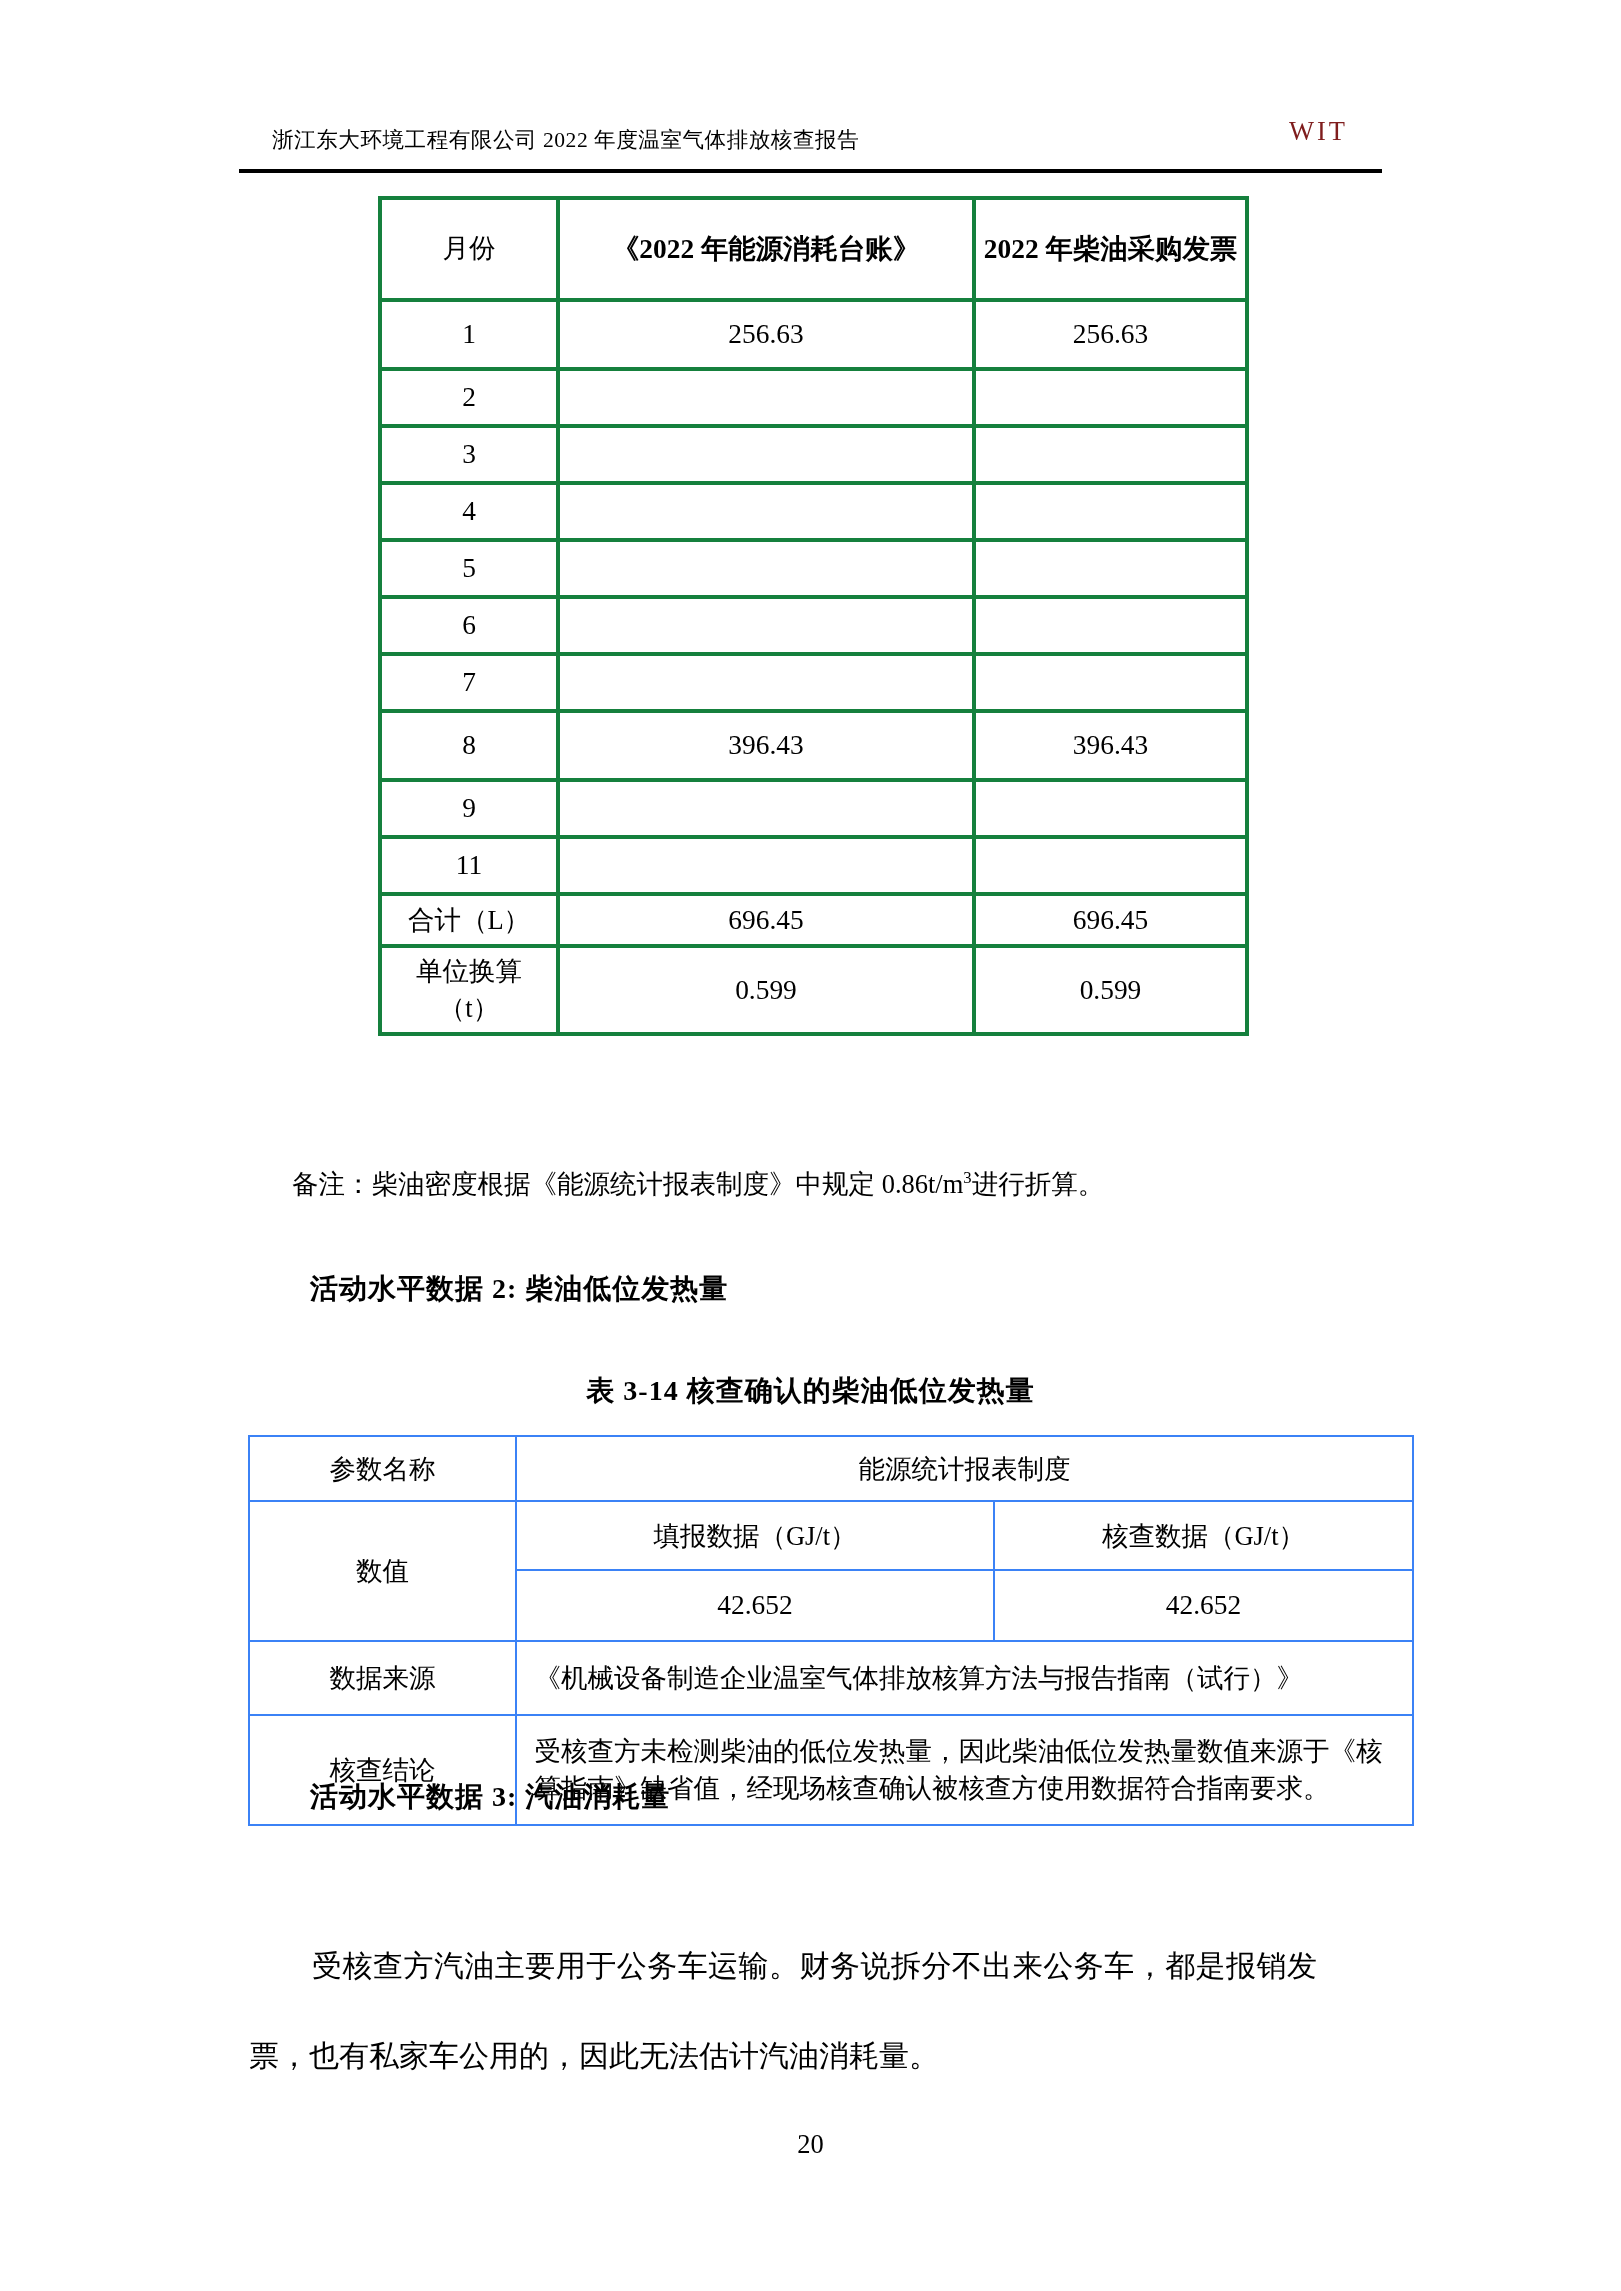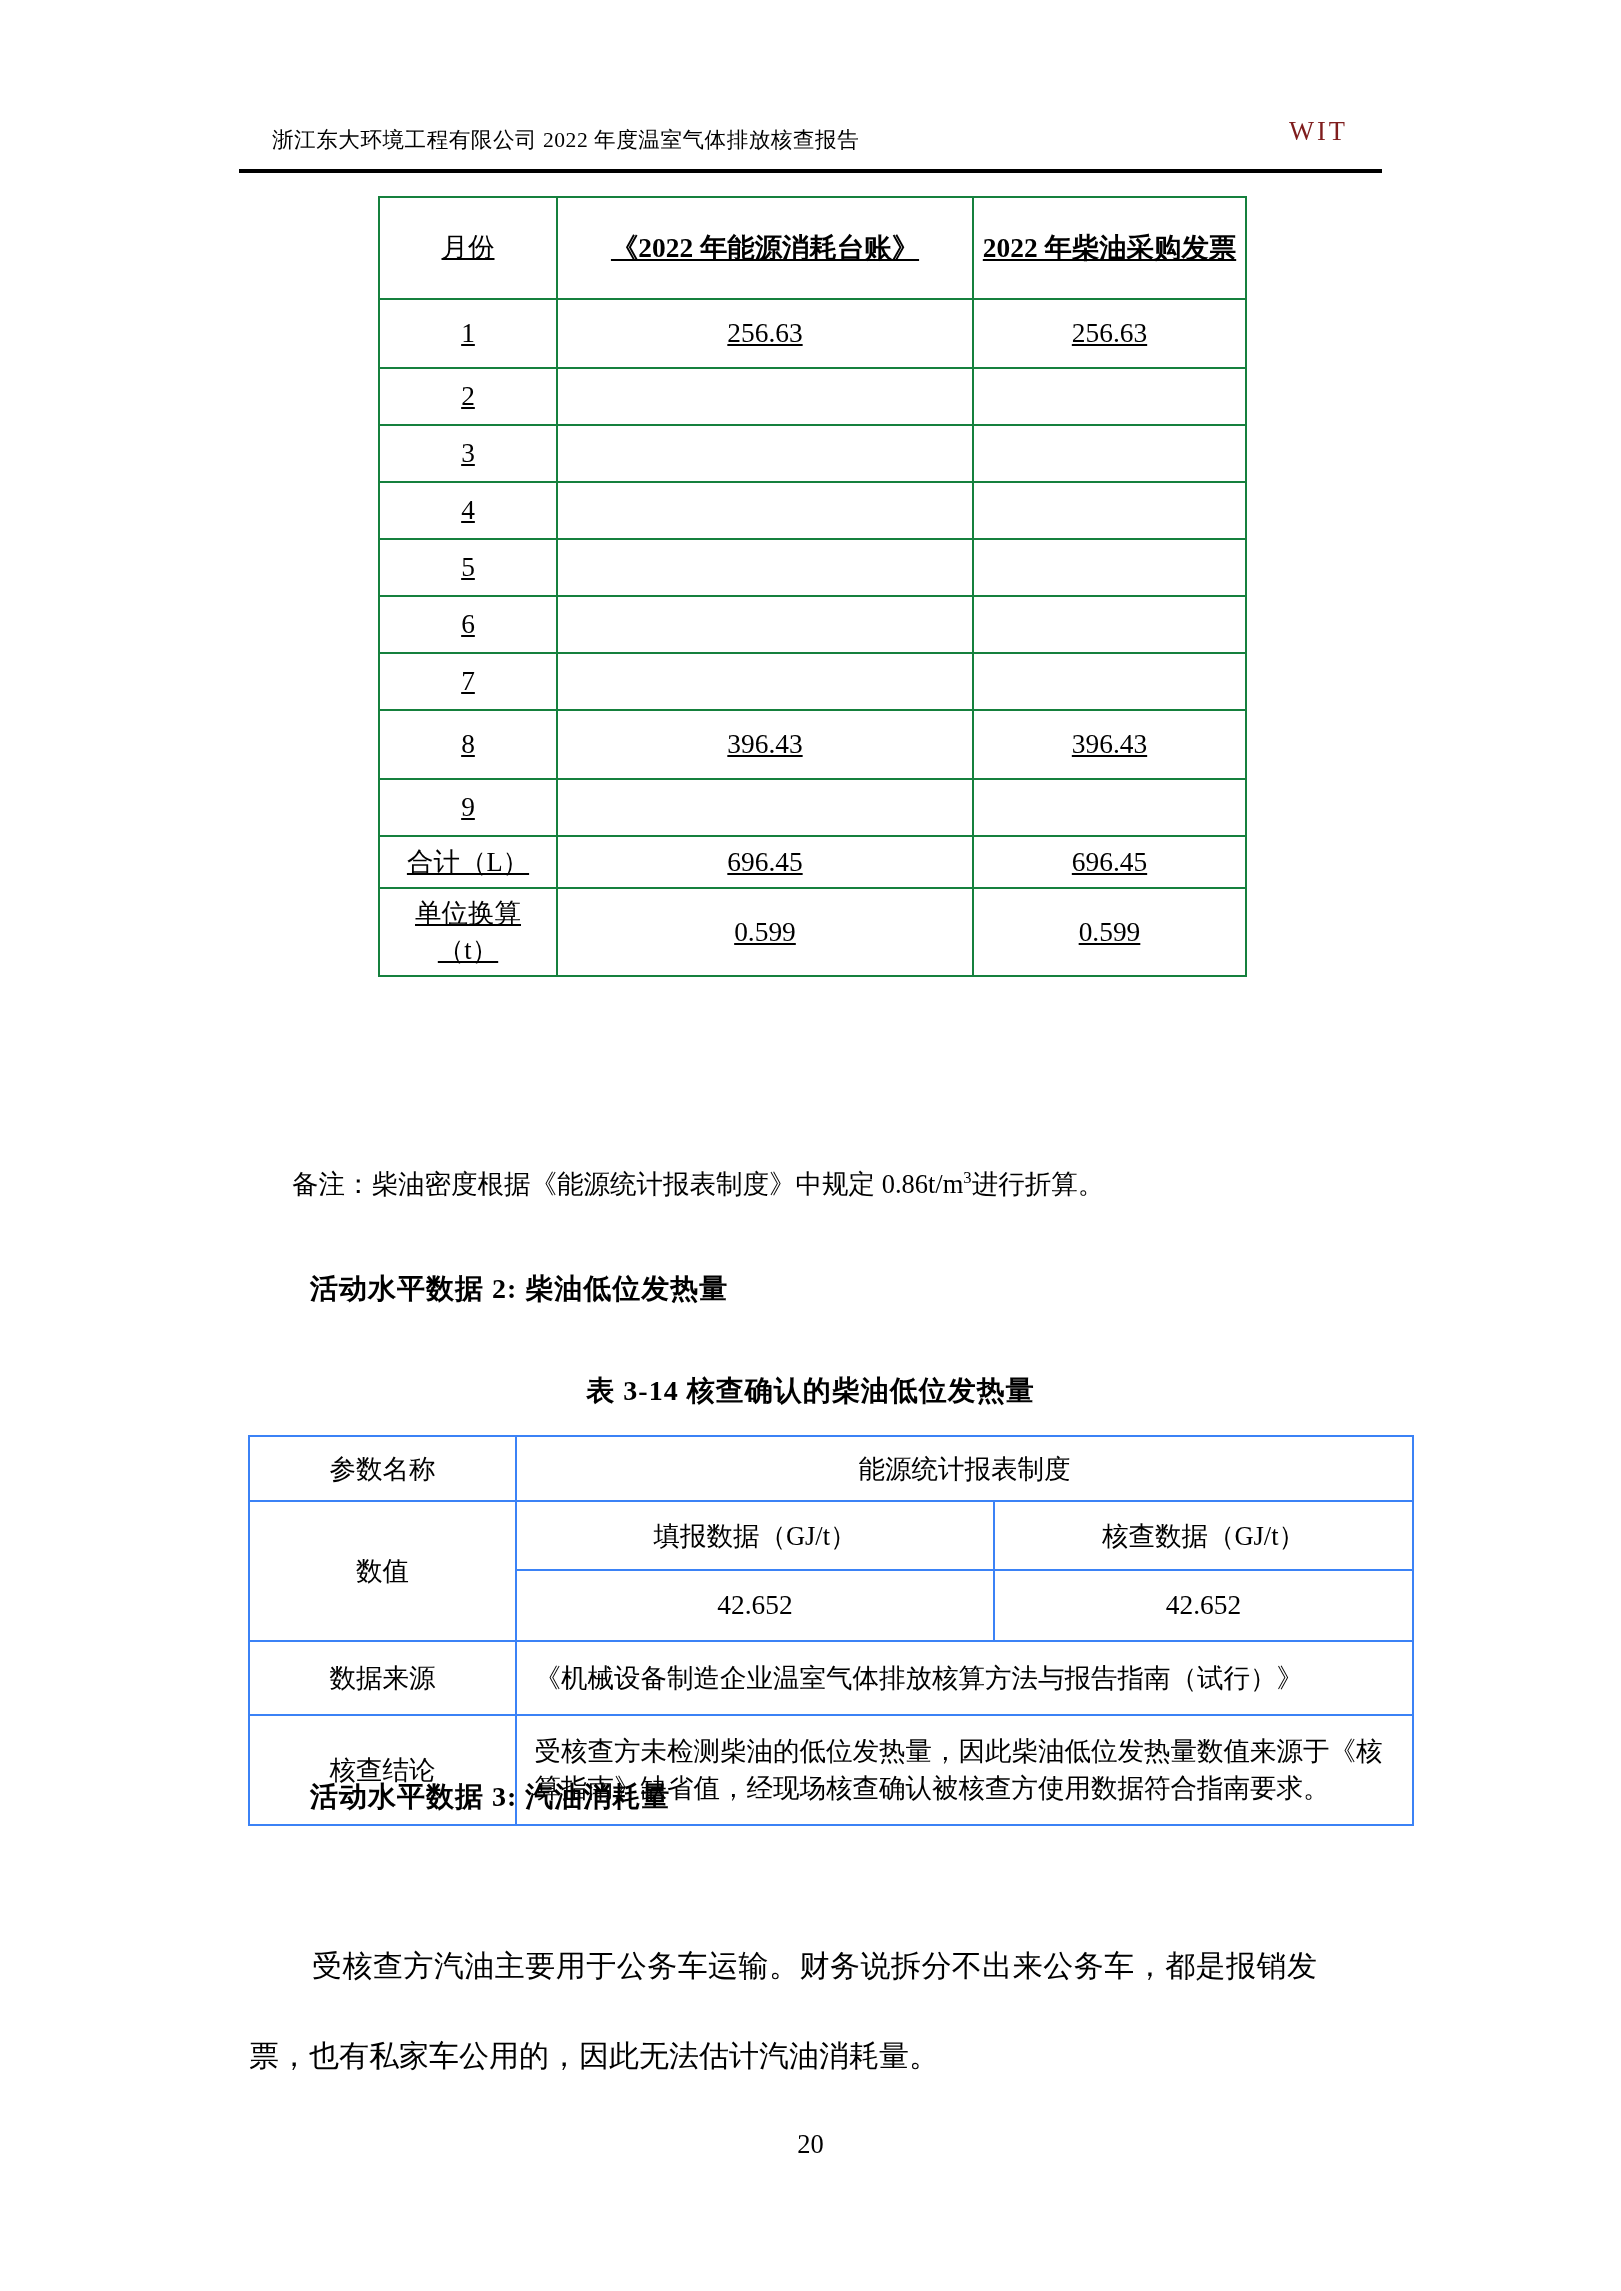--- a/index.html
+++ b/index.html
@@ -13,21 +13,21 @@
   .abs { position:absolute; }
 
   
   .hdr-title { left:272px; top:125px; font-size:21.6px; letter-spacing:0.5px; }
   .hdr-brand { left:1289px; top:116px; font-size:26.5px; color:#7f1d1d; letter-spacing:2.9px; }
   .hdr-rule  { left:239px; top:169px; width:1143px; height:3.9px; background:#000; }
 
   
   table { border-collapse:collapse; table-layout:fixed; }
   .t1 { left:378px; top:196px; width:867px; border:2.9px solid #000; }
-  .t1 th, .t1 td { border:2px solid #15803d; text-align:center; vertical-align:middle; padding:2px 5.9px;text-decoration:underline; }
+  .t1 th, .t1 td { border:4px solid #15803d; text-align:center; vertical-align:middle; padding:2px 5.9px; }
   .t1 th { font-size:27.4px; font-weight:700; line-height:1.35; }
   .t1 th.plain { font-weight:400; font-size:26.5px; }
   .t1 td { font-size:27.4px; }
   .t1 .hrow  { height:102px; }
   .t1 .mrow  { height:57px; }
   .t1 .drow  { height:69px; }
   .t1 .sumrow  { height:52px; font-size:26.5px; }
   .t1 .unitrow { height:88px; }
   .t1 .rowlabel { font-size:26.5px; }
   .unit-lines span { display:block; line-height:1.4; }
@@ -120,20 +120,25 @@
   <tr class="drow">
     <td>8</td>
     <td>396.43</td>
     <td>396.43</td>
   </tr>
   <tr class="mrow">
     <td>9</td>
     <td></td>
     <td></td>
   </tr>
+  <tr class="mrow">
+    <td>11</td>
+    <td></td>
+    <td></td>
+  </tr>
   <tr class="sumrow">
     <td class="rowlabel">合计（L）</td>
     <td>696.45</td>
     <td>696.45</td>
   </tr>
   <tr class="unitrow">
     <td class="rowlabel unit-lines">
       <span>单位换算</span>
       <span>（t）</span>
     </td>

